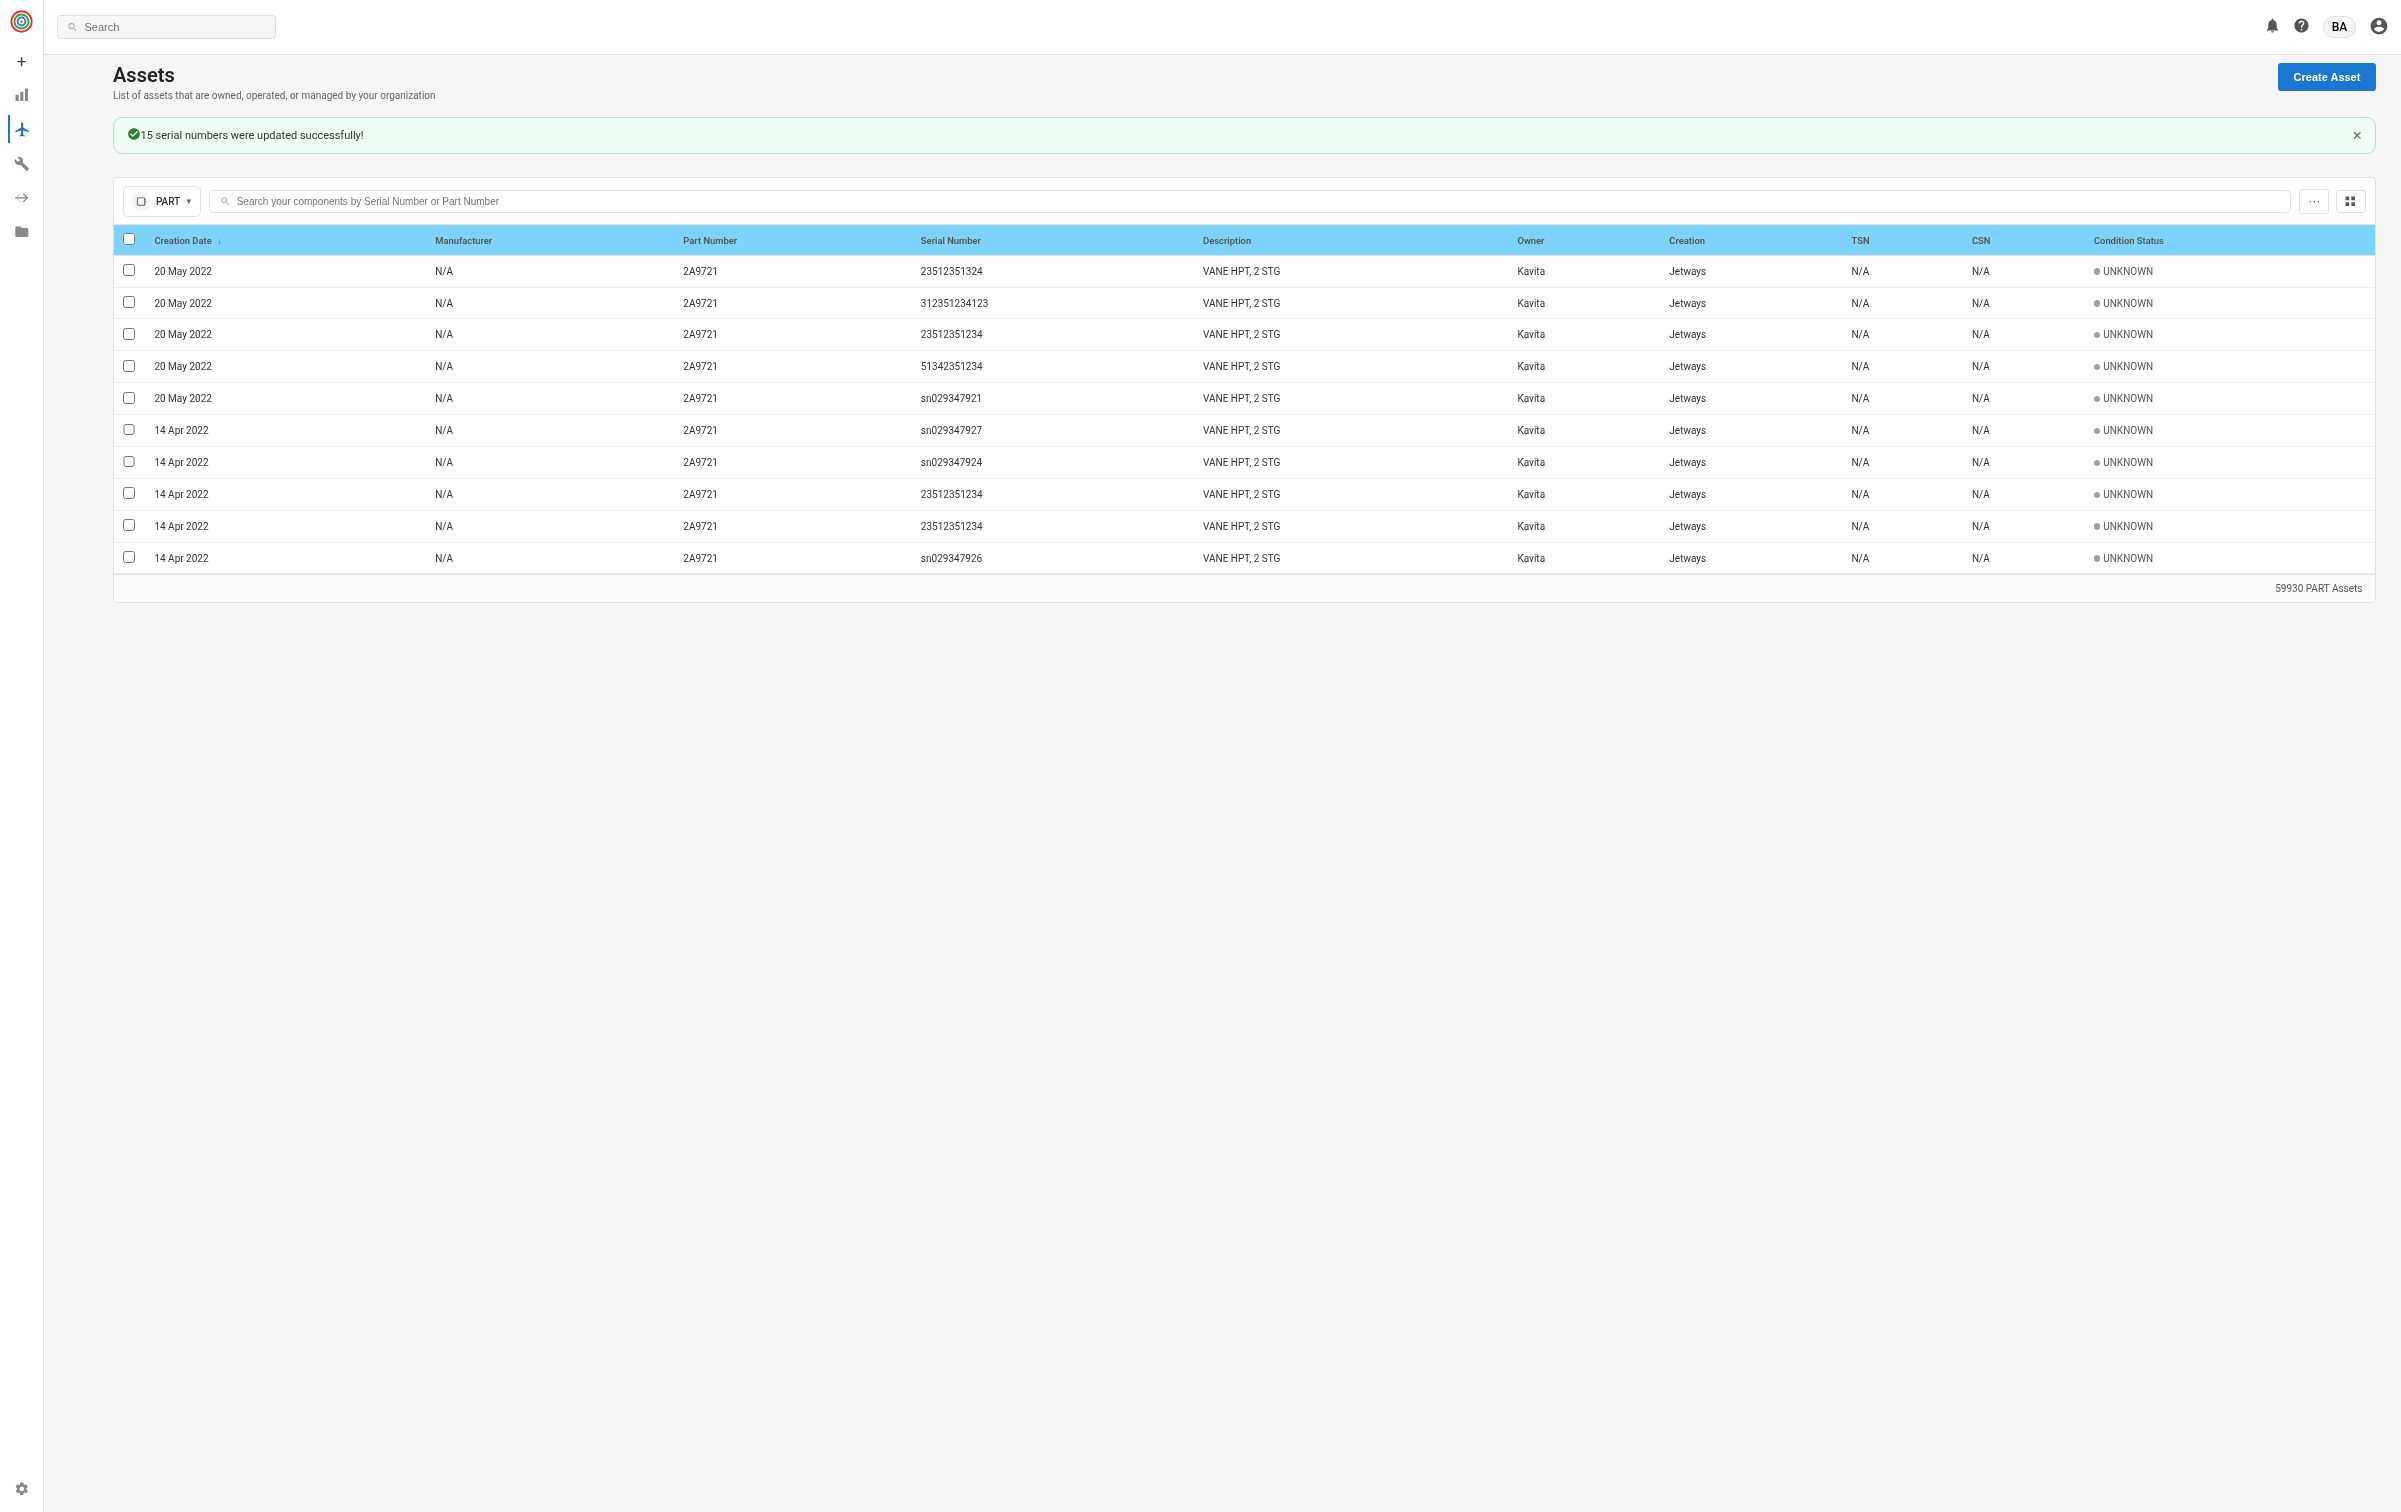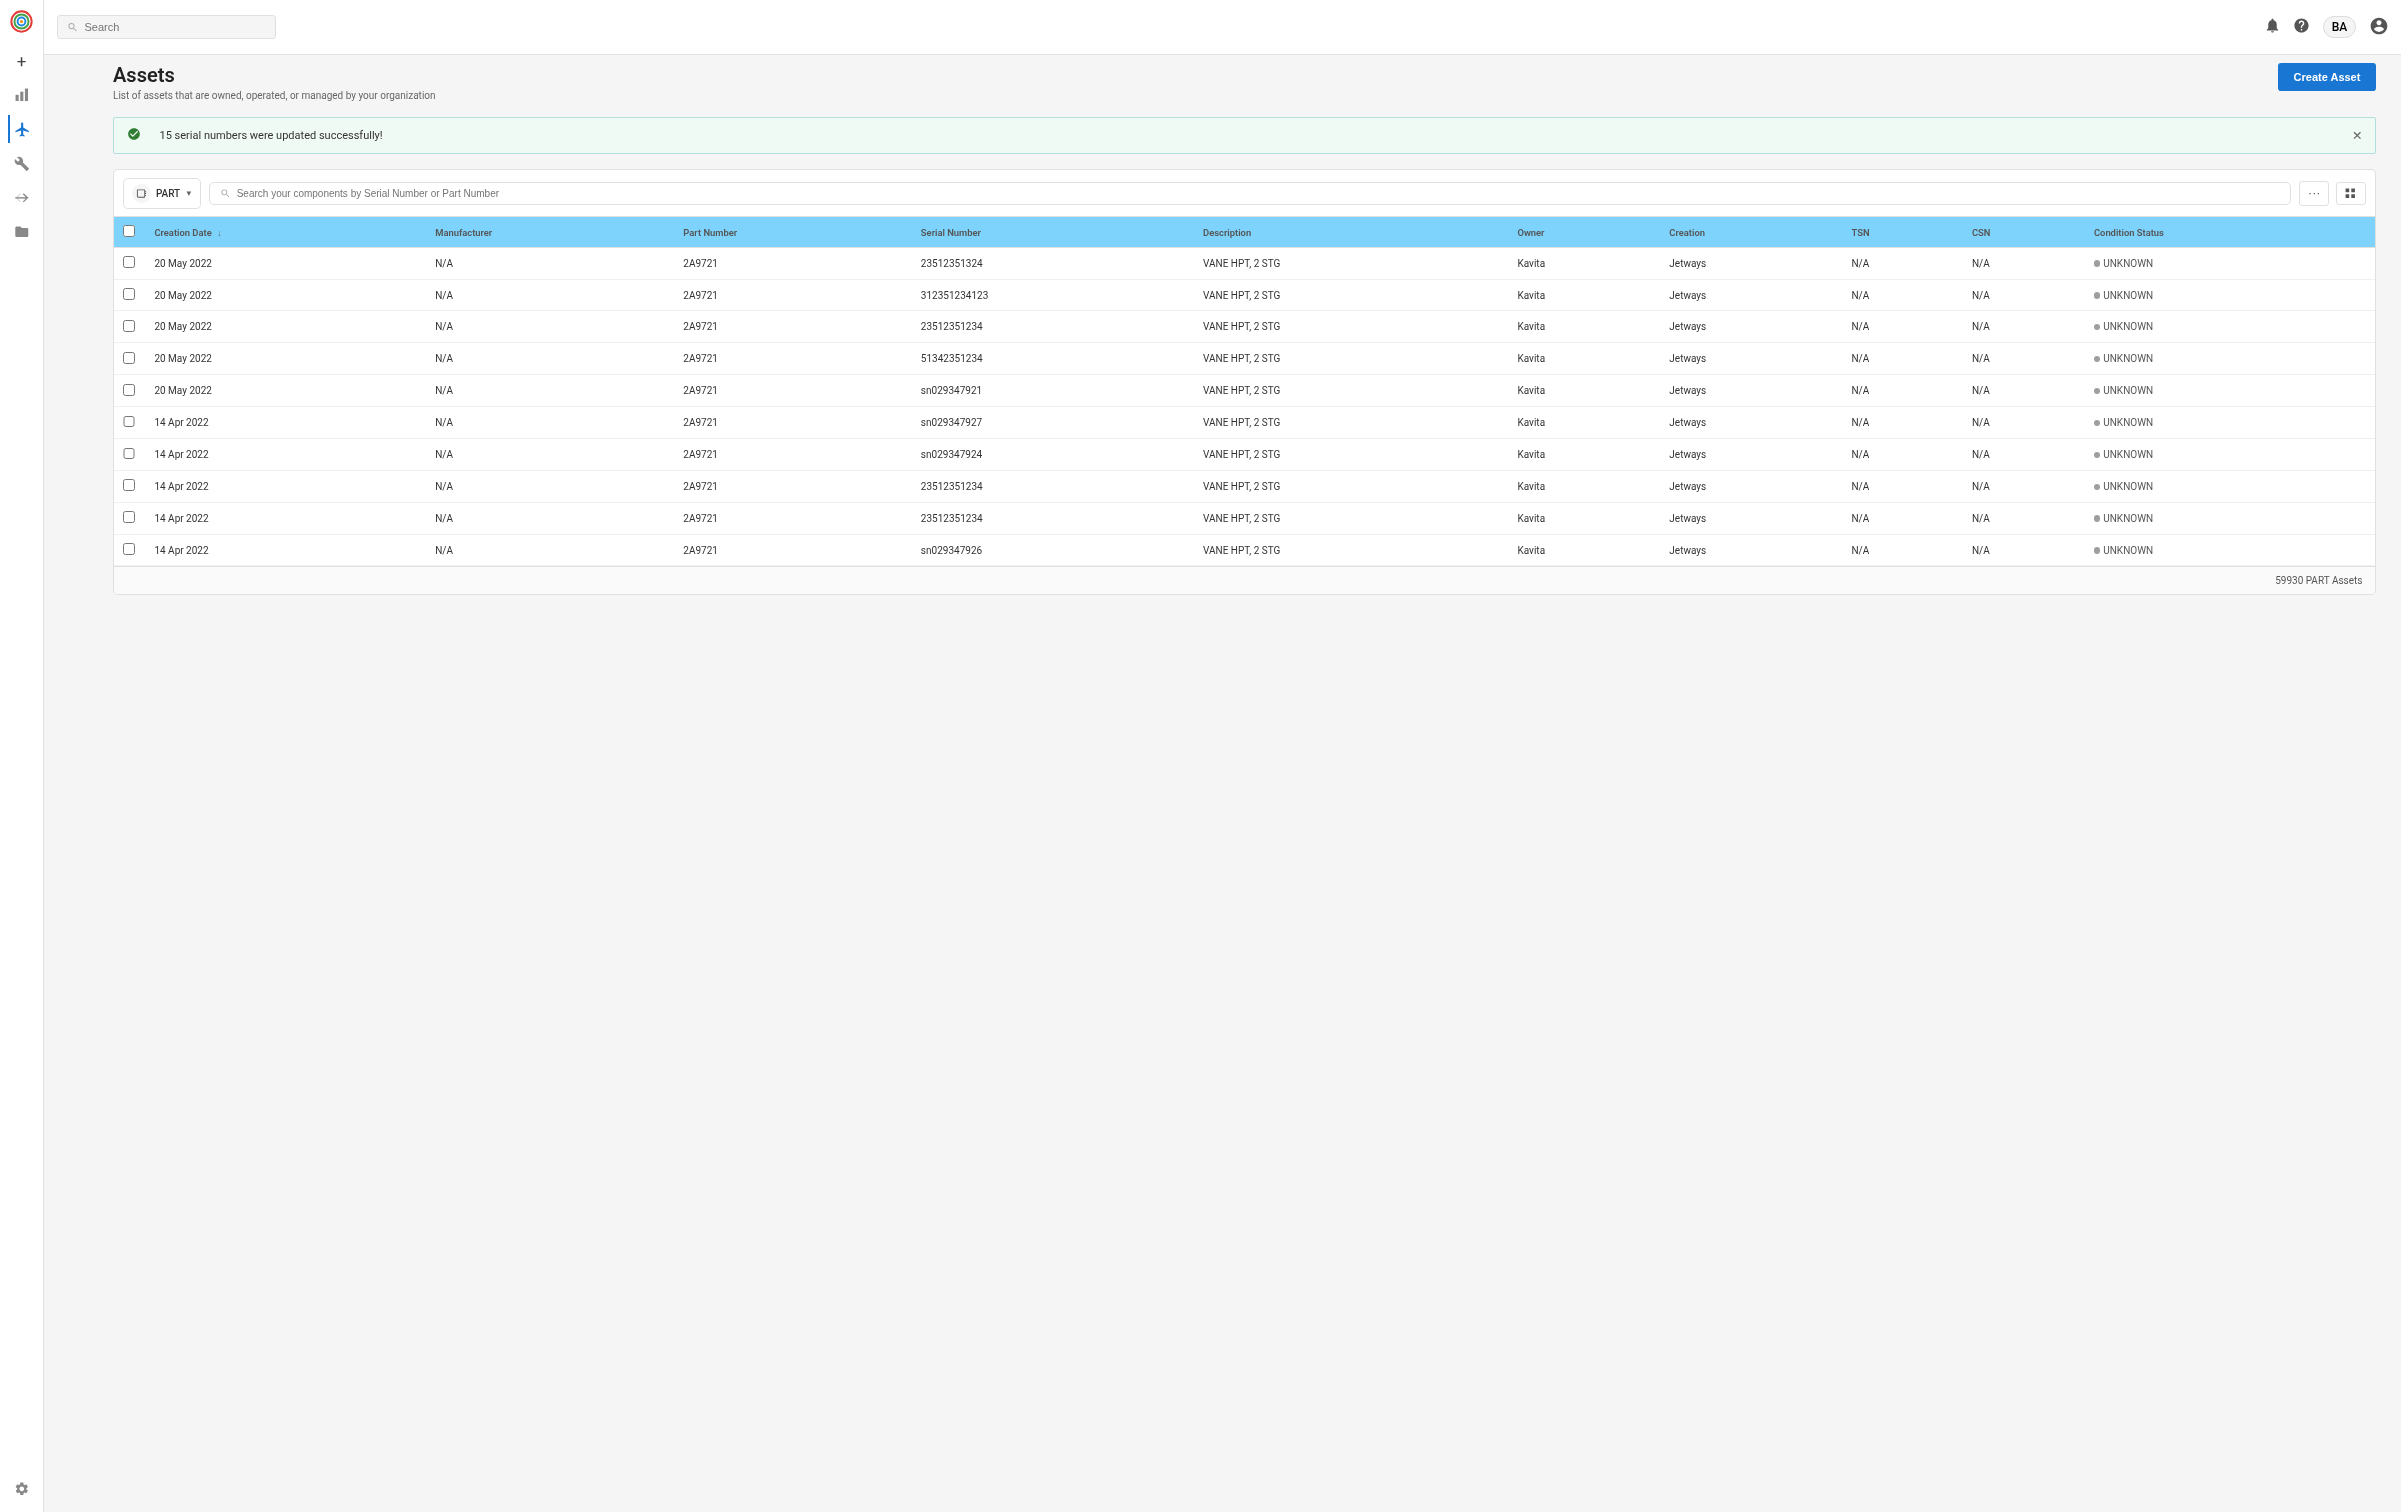--- a/index.html
+++ b/index.html
@@ -23,21 +23,21 @@
     
     .main { margin-left: 44px; margin-top: 41px; flex: 1; overflow-y: auto; padding: 22px 25px; }
 
     
     .page-header { display: flex; align-items: flex-start; justify-content: space-between; margin-bottom: 15.6px; }
     .page-title { font-size: 20px; font-weight: 600; color: #222; }
     .page-subtitle { font-size: 10px; color: #666; margin-top: 3.1px; }
     .btn-primary { background: #1976d2; color: #fff; border: none; border-radius: 3.1px; padding: 7.8px 15.6px; font-size: 11px; font-weight: 700; cursor: pointer; white-space: nowrap; }
 
     
-    .success-banner { background: #f0faf4; border: 0.8px solid #b2dfdb; border-radius: 2px; padding: 9.4px 12.5px; display: flex; align-items: center; gap: 19px; margin-bottom: 15px; }
+    .success-banner { background: #f0faf4; border: 0.8px solid #b2dfdb; border-radius: 9px; padding: 9.4px 12.5px; display: flex; align-items: center; gap: 0; margin-bottom: 23px; }
     .success-icon { color: #2e7d32; font-size: 12.5px; }
     .success-text { font-size: 11px; color: #333; flex: 1; }
     .close-btn { background: none; border: none; color: #666; cursor: pointer; font-size: 12.5px; }
 
     
     .table-container { background: #fff; border: 0.8px solid #e0e0e0; border-radius: 4.7px; overflow: hidden; }
 
     
     .table-toolbar { display: flex; align-items: center; padding: 7.8px 9.4px; gap: 7.8px; border-bottom: 0.8px solid #e0e0e0; }
     .asset-type-selector { display: flex; align-items: center; gap: 4.7px; border: 0.8px solid #e0e0e0; border-radius: 4.7px; padding: 4.7px 7.8px; background: #fff; cursor: pointer; }

